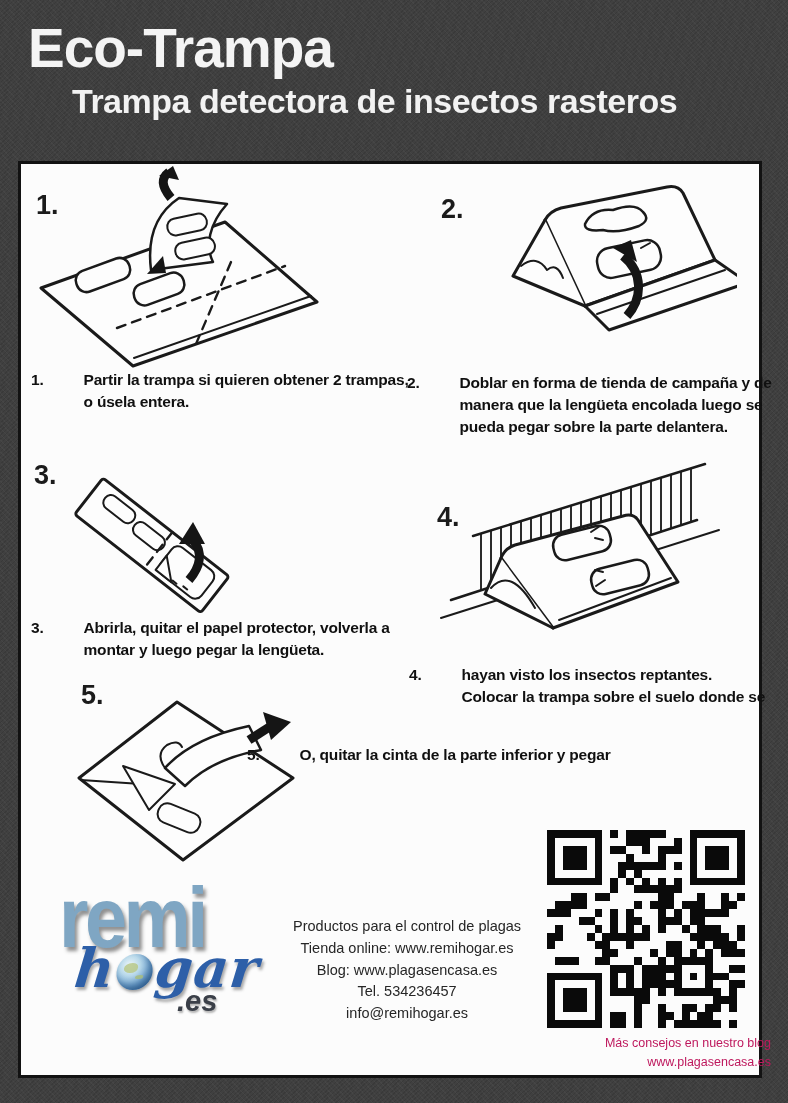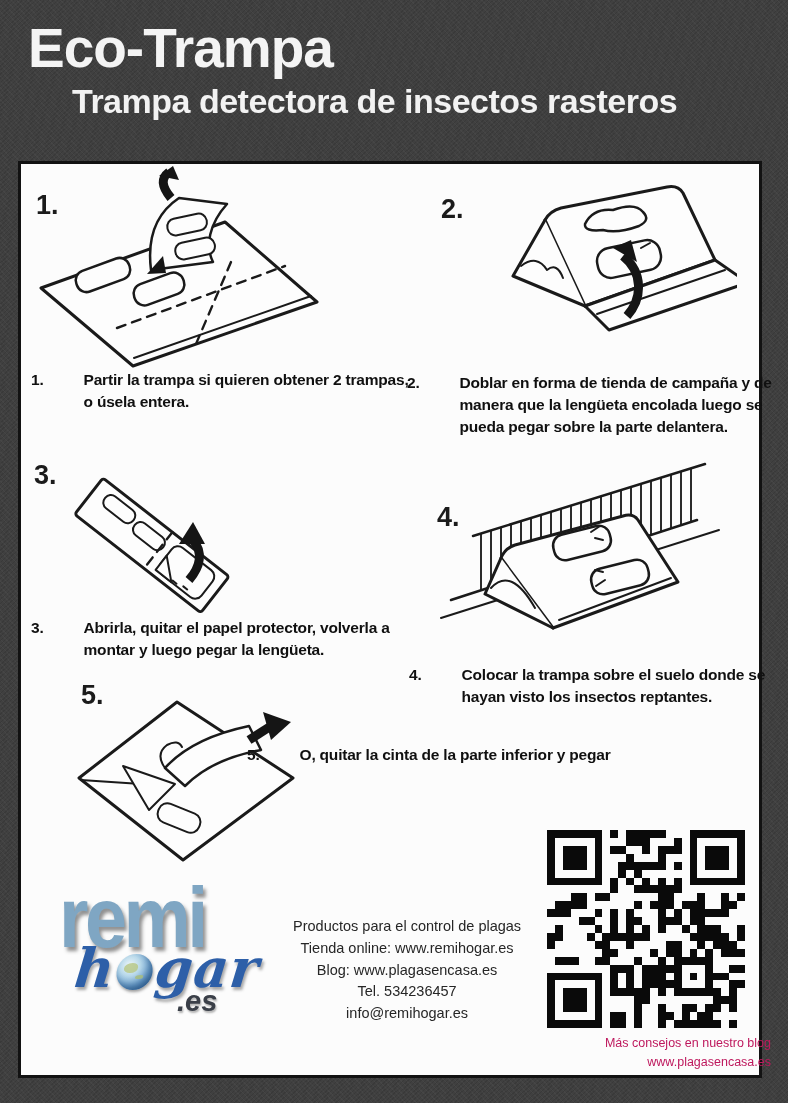--- a/index.html
+++ b/index.html
@@ -153,22 +153,22 @@
       <path class="ln t2" d="M56 130 Q76 108 100 150"></path>
       <path class="ln t2" d="M124 162 L236 120"></path>
       <rect class="ln t25 fw" x="118" y="72" width="58" height="26" rx="11" transform="rotate(-14 147 85)"></rect>
       <path class="ln t2" d="M156 74 l9 -6 M160 80 l8 2"></path>
       <rect class="ln t25 fw" x="156" y="106" width="58" height="26" rx="11" transform="rotate(-14 185 119)"></rect>
       <path class="ln t2" d="M170 122 l-9 6 M168 114 l-8 -2"></path>
     </svg>
     <div class="cap" style="left:388px;top:500px">
       <span class="cap-num">4.</span>
       <span class="cap-lines">
+        <span>hayan visto los insectos reptantes.</span>
         <span>Colocar la trampa sobre el suelo donde se</span>
-        <span>hayan visto los insectos reptantes.</span>
       </span>
     </div>
 
     <div class="stepnum" style="left:60px;top:516px">5.</div>
     <svg class="illus" style="left:44px;top:524px" width="252" height="182" viewBox="0 0 252 182">
       <path class="ln fw" d="M14 90 L112 14 L228 90 L118 172 Z"></path>
       <path class="ln t2" d="M16 92 L106 98"></path>
       <path class="ln t2 fw" d="M58 78 L110 96 L84 122 Z"></path>
       <rect class="ln t2 fw" x="92" y="120" width="44" height="20" rx="9" transform="rotate(22 114 130)"></rect>
       <path class="ln t25 fw" d="M100 80 C118 60 146 46 184 38 L196 62 C162 68 136 82 120 98 Z"></path>

